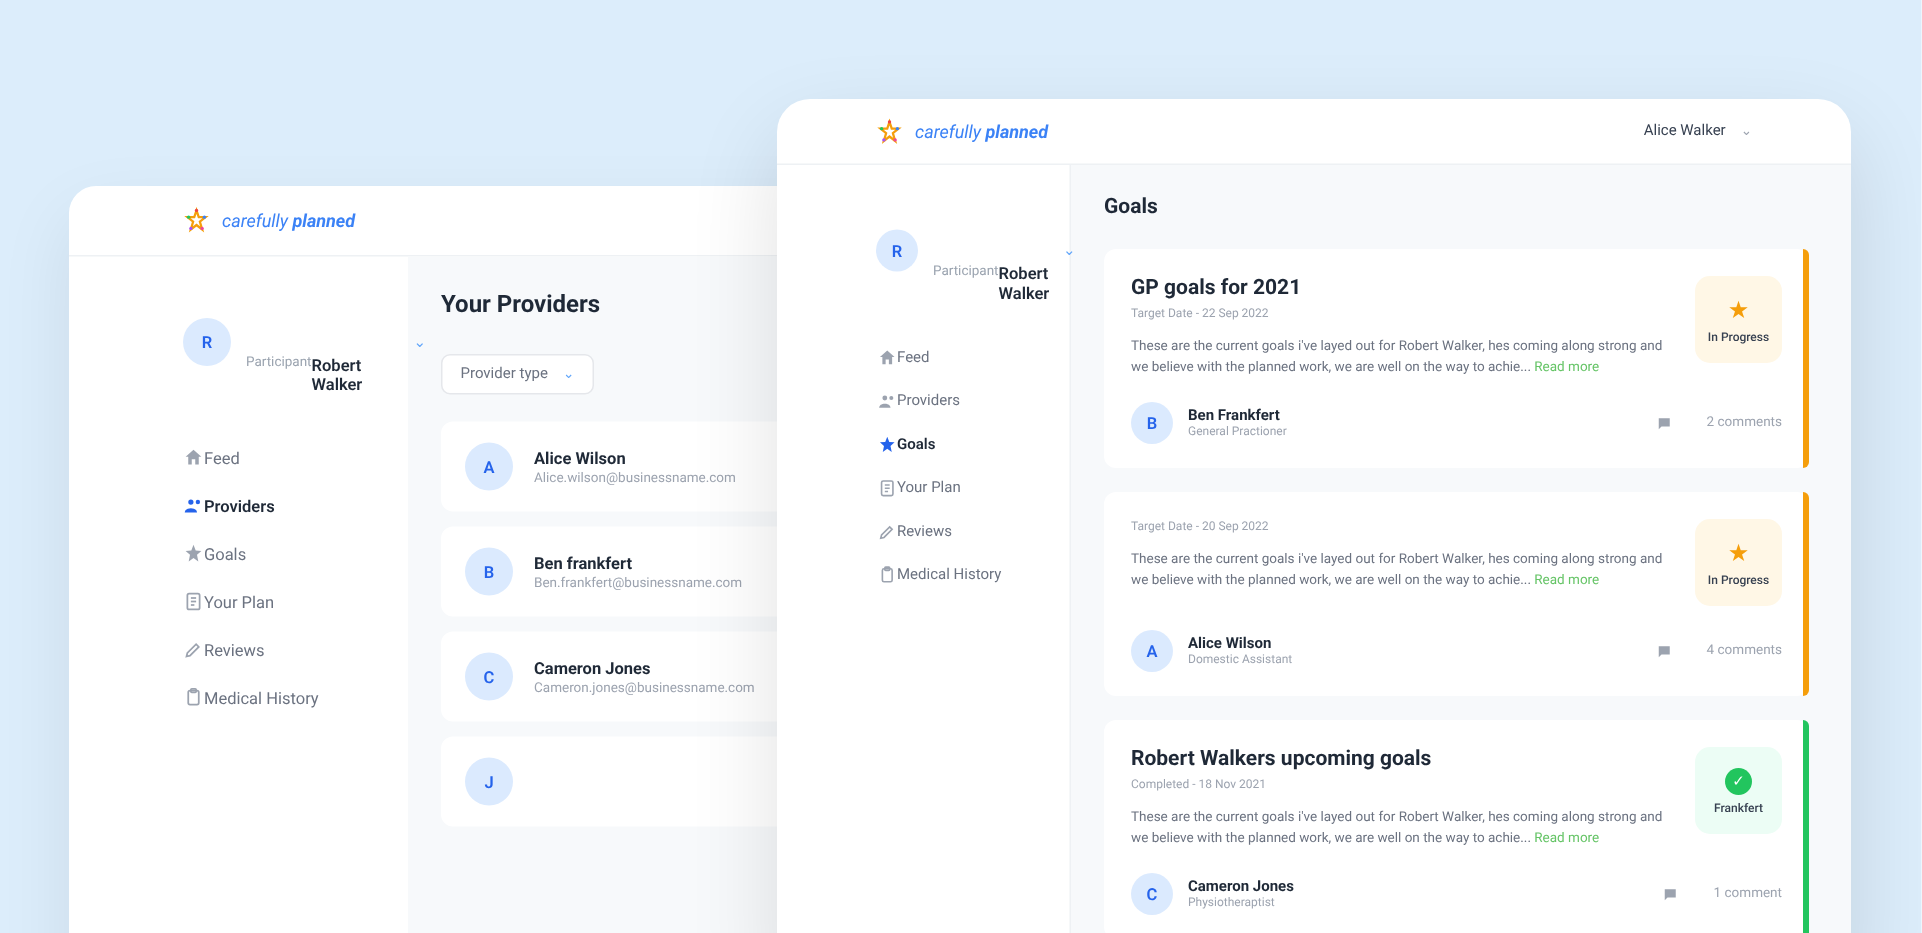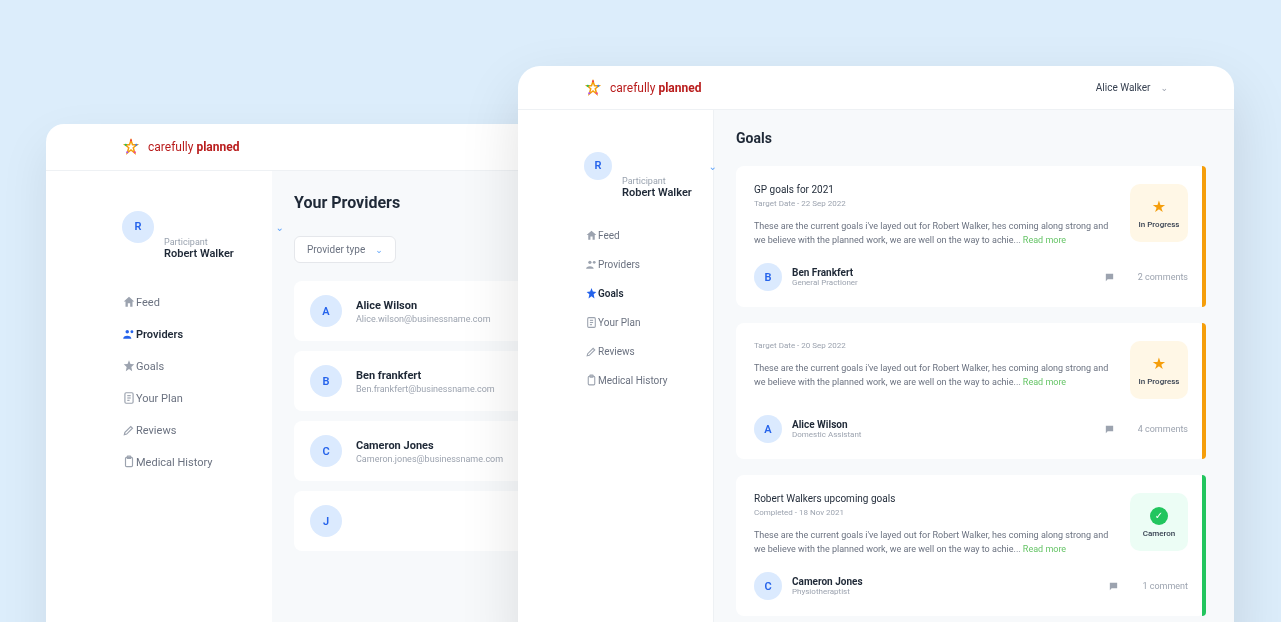--- a/index.html
+++ b/index.html
@@ -48,21 +48,21 @@
   }
   .avatar {
     width: 28px; height: 28px;
     border-radius: 50%;
     display: flex; align-items: center; justify-content: center;
     font-size: 11px; font-weight: 600;
     flex-shrink: 0;
   }
   .avatar.blue { background: #dbeafe; color: #2563eb; }
   .avatar.bluebig { width: 32px; height: 32px; }
-  .participant-labels { display: flex; flex-direction: column; margin-top: 44px; }
+  .participant-labels { display: flex; flex-direction: row; margin-top: 44px; }
   .label-small { font-size: 9px; color: #9aa3af; }
   .label-name { font-size: 11px; color: #1f2937; font-weight: 600; }
   .chev-down {
     position: absolute; right: -30px; top: 50%; transform: translateY(-50%);
     color: #60a5fa; font-size: 10px;
   }
 
   .nav-item {
     display: flex; align-items: center; 
     font-size: 11px; color: #6b7280;
@@ -146,21 +146,21 @@
   .goal-strip {
     position: absolute; right: 0; top: 0; bottom: 0; width: 4px;
     border-top-right-radius: 8px; border-bottom-right-radius: 8px;
   }
   .goal-strip.orange { background: #f59e0b; }
   .goal-strip.green { background: #22c55e; }
   .goal-head {
     display: flex; justify-content: space-between; align-items: flex-start;
   }
   .goal-text-block { flex: 1; padding-right: 18px; }
-  .goal-title { font-size: 10px; font-weight: 400; color: #1f2937; margin-bottom: 4px; }
+  .goal-title { font-size: 14px; font-weight: 700; color: #1f2937; margin-bottom: 4px; }
   .goal-date { font-size: 8px; color: #9ca3af; margin-bottom: 12px; }
   .goal-desc { font-size: 9px; color: #6b7280; line-height: 1.5; }
   .read-more { color: #65c466; }
   .status-badge {
     width: 58px; height: 58px; border-radius: 10px;
     display: flex; flex-direction: column; align-items: center; justify-content: center;
     gap: 4px; flex-shrink: 0;
   }
   .status-badge.progress { background: #fff7e6; }
   .status-badge.complete { background: #ecfdf5; }
@@ -176,21 +176,21 @@
     display: flex; justify-content: space-between; align-items: center;
     margin-top: 16px;
   }
   .author { display: flex; align-items: center; gap: 10px; }
   .author-name { font-size: 10px; font-weight: 700; color: #1f2937; }
   .author-role { font-size: 8px; color: #9ca3af; }
   .comments { font-size: 9px; color: #9ca3af; display:flex; align-items:center; gap:23px; }
 
   
   .brand { display:flex; align-items:center; gap:8px; }
-  .brand-text { font-size: 12px; color:#b91c1c; }
+  .brand-text { font-size: 12px; color:#3b82f6;font-style:italic; }
   .brand-text .bold { font-weight:700; }
   .logo-svg { width:18px; height:18px; }
 
   
   svg { display:block; }
 </style>
 </head>
 <body>
 
 <div class="panel-left">
@@ -465,21 +465,21 @@
       <div class="goal-card">
         <div class="goal-strip green"></div>
         <div class="goal-head">
           <div class="goal-text-block">
             <div class="goal-title">Robert Walkers upcoming goals</div>
             <div class="goal-date">Completed - 18 Nov 2021</div>
             <div class="goal-desc"><span>These are the current goals i've layed out for Robert Walker, hes coming along strong and we believe with the planned work, we are well on the way to achie... </span><span class="read-more">Read more</span></div>
           </div>
           <div class="status-badge complete">
             <span class="sicon">✓</span>
-            <span class="status-label">Cameron</span>
+            <span class="status-label">Frankfert</span>
           </div>
         </div>
         <div class="goal-footer">
           <div class="author">
             <div class="avatar blue">C</div>
             <div>
               <div class="author-name">Cameron Jones</div>
               <div class="author-role">Physiotheraptist</div>
             </div>
           </div>

